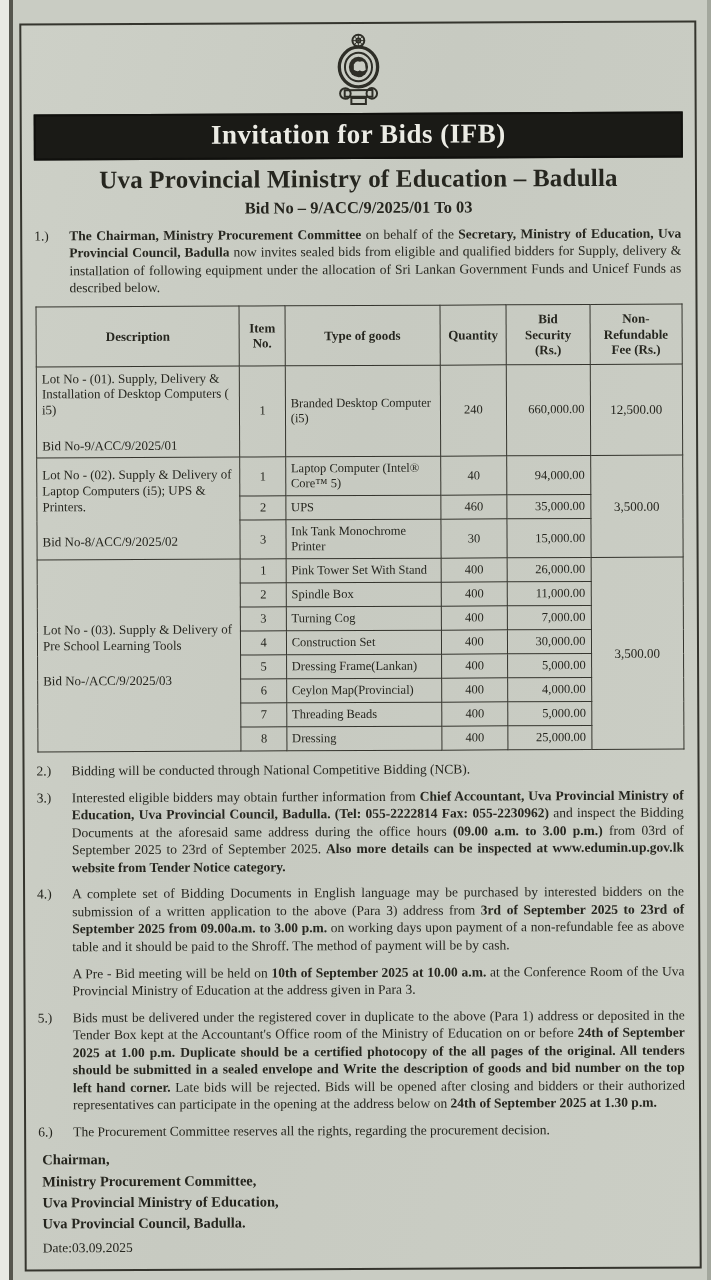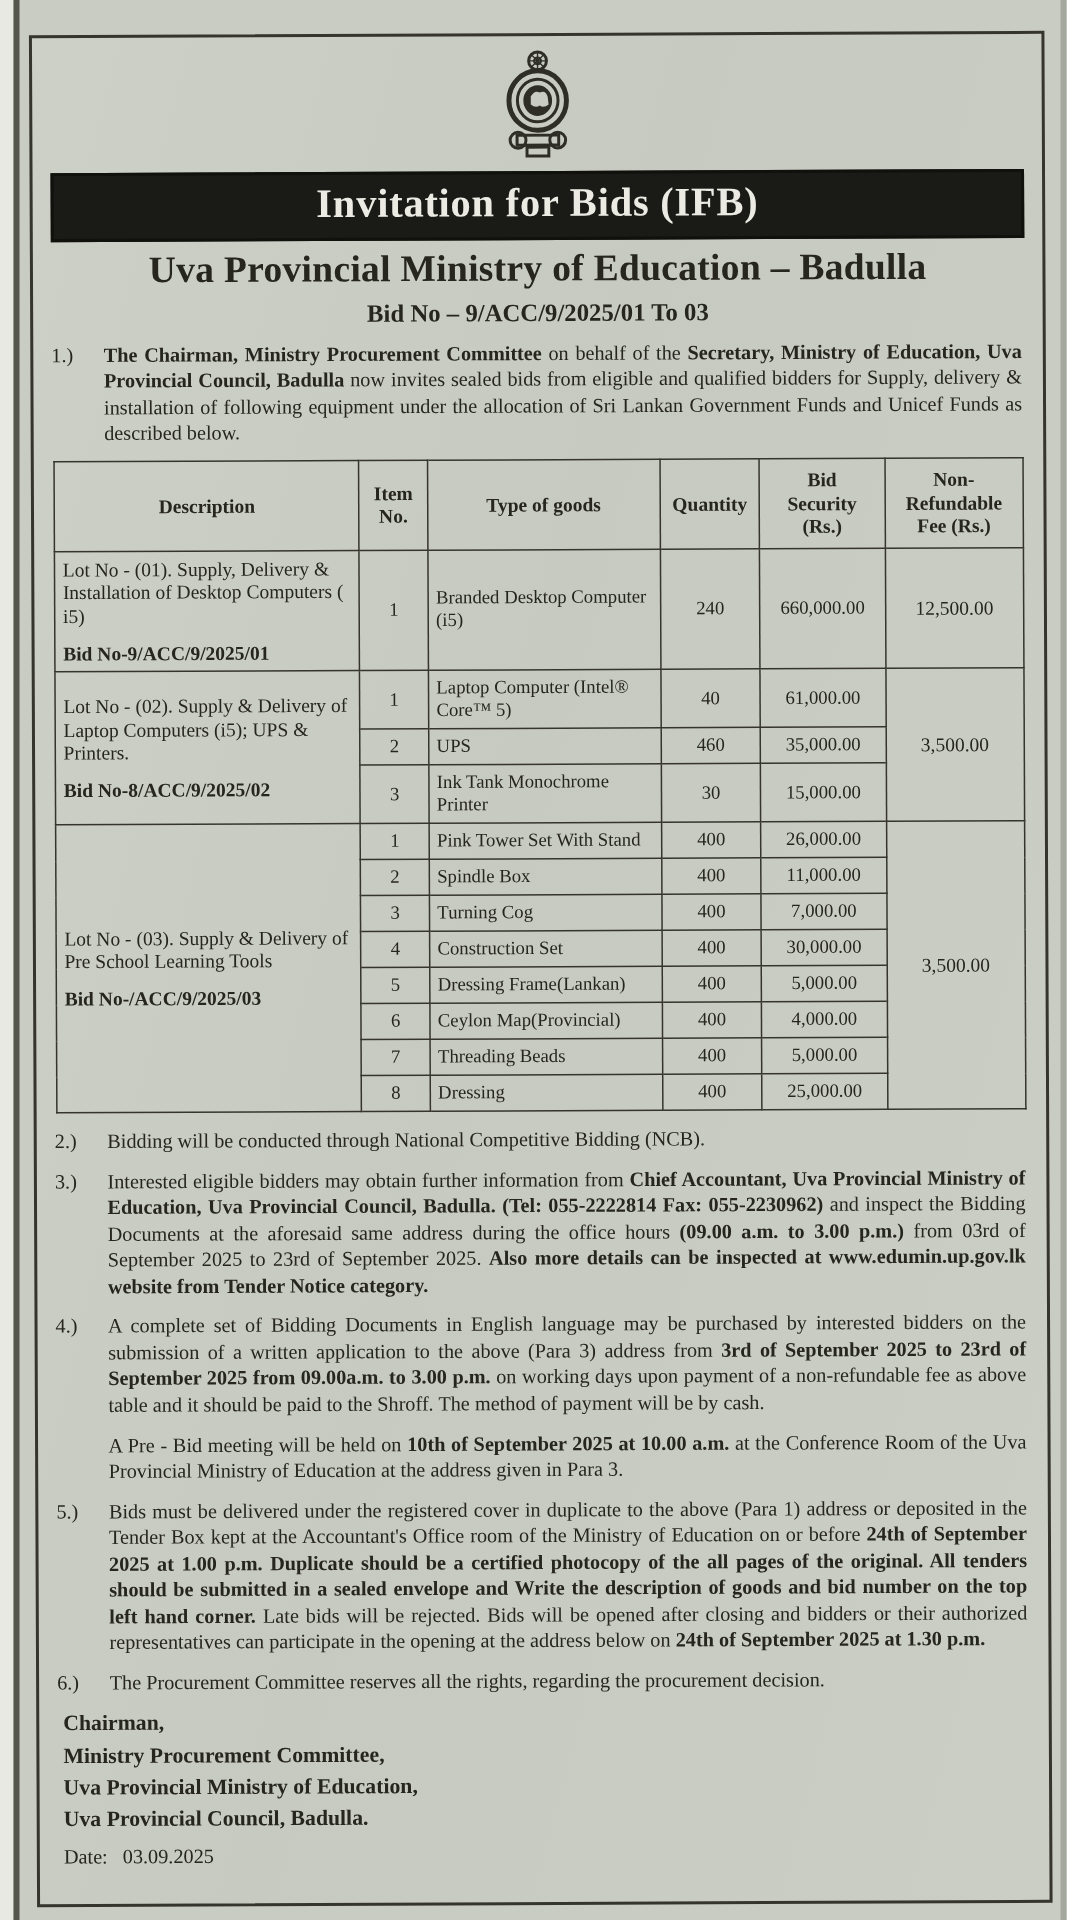--- a/index.html
+++ b/index.html
@@ -39,27 +39,27 @@
     width:calc(100% - 6px); margin:2px 3px 10px 3px;
     border-collapse:collapse; font-size:12.5px; line-height:1.2;
   }
   table.bids th, table.bids td { border:1.8px solid var(--border, #35352e); }
   table.bids th {
     font-weight:bold; text-align:center; white-space:pre-line;
     font-size:13px; padding:6px 3px; vertical-align:middle;
   }
   table.bids td { padding:4px 5px; vertical-align:middle; }
   td.c-desc { text-align:left; padding:6px 8px; font-size:13px; }
-  td.c-desc .bid-no { font-weight:bold; margin-top:9px; }
+  td.c-desc .bid-no { font-weight:normal; margin-top:20px; }
   td.c-no, td.c-qty, td.c-fee { text-align:center; }
-  td.c-sec { text-align:center; padding-right:9px; }
+  td.c-sec { text-align:right; padding-right:9px; }
   td.c-fee { font-size:13px; }
   .sig { margin:8px 0 0 6px; font-weight:bold; font-size:14.5px; line-height:1.45; }
   .dateline { margin:6px 0 0 6px; font-size:13.5px; }
-  .dateline .dl { margin-right:10px; }
+  .dateline .dl { }
 </style>
 </head>
 <body>
 
 <div class="edge-left"></div>
 <div class="edge-left-line"></div>
 <div class="edge-right"></div>
 
 <div class="frame">
 
@@ -134,21 +134,21 @@
           <td class="c-fee" rowspan="1">12,500.00</td>
         </tr>
         <tr>
           <td class="c-desc" rowspan="3">
             <div>Lot No - (02). Supply &amp; Delivery of Laptop Computers (i5); UPS &amp; Printers.</div>
             <div class="bid-no">Bid No-8/ACC/9/2025/02</div>
           </td>
           <td class="c-no">1</td>
           <td class="c-type">Laptop Computer (Intel® Core™ 5)</td>
           <td class="c-qty">40</td>
-          <td class="c-sec">61,000.00</td>
+          <td class="c-sec">94,000.00</td>
           <td class="c-fee" rowspan="3">3,500.00</td>
         </tr>
         <tr>
           <td class="c-no">2</td>
           <td class="c-type">UPS</td>
           <td class="c-qty">460</td>
           <td class="c-sec">35,000.00</td>
         </tr>
         <tr>
           <td class="c-no">3</td>

